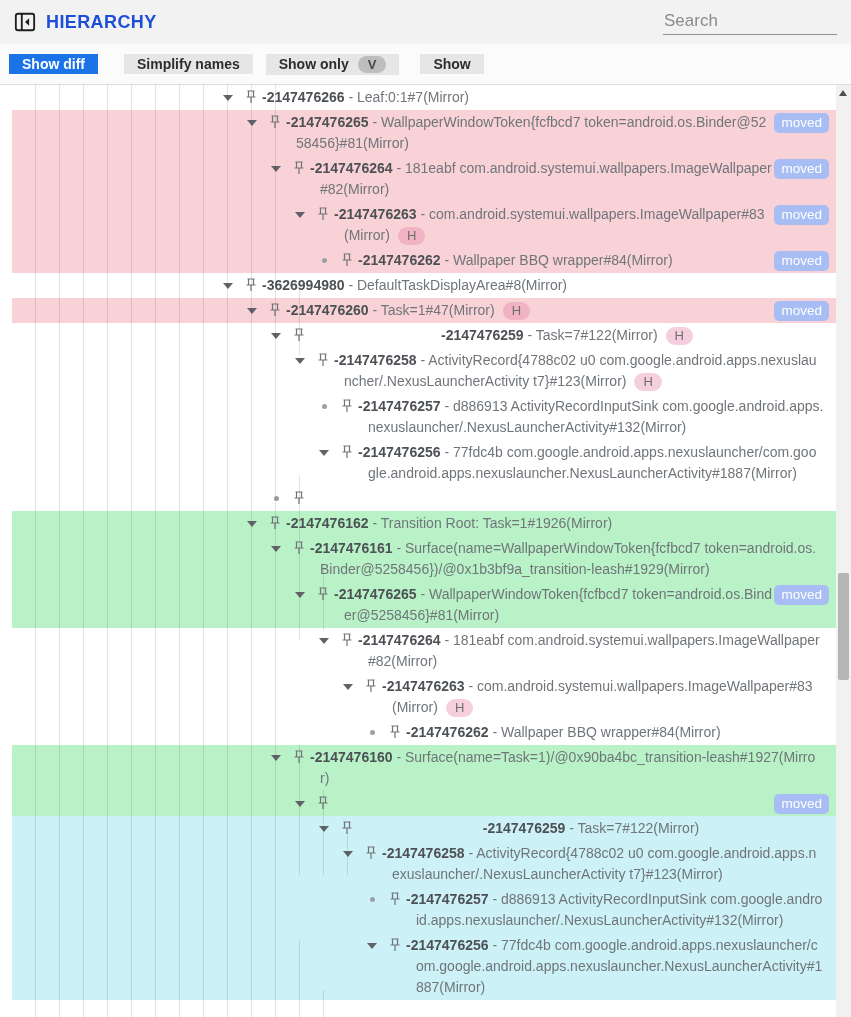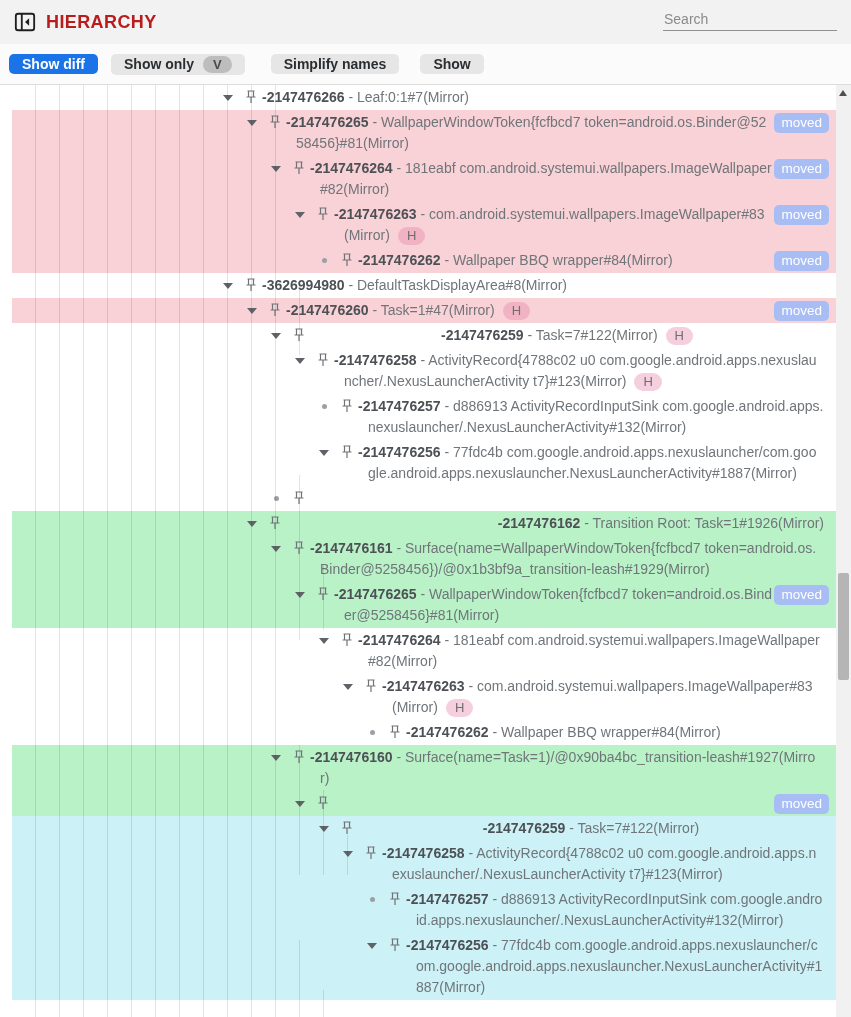--- a/index.html
+++ b/index.html
@@ -3,31 +3,31 @@
 <meta charset="utf-8">
 <style>
   html,body{margin:0;padding:0;background:#fff;width:851px;height:1017px;overflow:hidden;
     font-family:"Liberation Sans", sans-serif;-webkit-font-smoothing:antialiased;}
   .app{position:relative;width:851px;height:1017px;background:#fff;}
 
   
   .header{position:absolute;left:0;top:0;width:851px;height:44px;background:#f2f2f2;
     display:flex;align-items:center;}
   .panel-icon{margin-left:14px;width:22px;height:22px;flex:0 0 22px;}
-  .title{margin-left:10px;font-size:18px;font-weight:600;color:#b91c1c;letter-spacing:.4px;}
+  .title{margin-left:10px;font-size:18px;font-weight:600;color:#1d4ed8;letter-spacing:.4px;}
   .search-wrap{position:absolute;right:16px;top:8px;width:172px;}
   .search-wrap input{width:100%;border:none;outline:none;background:transparent;
-    border-bottom:1px solid #8f8f8f;font-size:14px;padding:3px 1px;color:#333;
+    border-bottom:1px solid #8f8f8f;font-size:17px;padding:3px 1px;color:#333;
     font-family:"Liberation Sans", sans-serif;}
   .search-wrap input::placeholder{color:#8a8a8a;}
 
   
   .toolbar{position:absolute;left:0;top:44px;width:851px;height:41px;background:#fbfbfb;
     border-bottom:1px solid #ddd;display:flex;align-items:center;box-sizing:border-box;}
-  .btn{border:none;border-radius:5px;font-size:14px;font-weight:600;padding:2px 13px;
+  .btn{border:none;border-radius:0;font-size:14px;font-weight:600;padding:2px 13px;
     background:#e6e6e6;color:#2b2e31;cursor:pointer;font-family:"Liberation Sans", sans-serif;
     display:flex;align-items:center;white-space:nowrap;}
   .btn.primary{background:#1b73e8;color:#fff;}
   .btn-showdiff{margin-left:9px;}
   .btn-showonly{margin-left:13px;}
   .btn-simplify{margin-left:26px;}
   .btn-flat{margin-left:21px;}
   .v-chip{display:inline-block;margin-left:9px;background:#bdbdbd;color:#4a4a4a;
     border-radius:10px;padding:1px 10px;font-size:13px;font-weight:600;}
 
@@ -80,27 +80,27 @@
     <span class="title">HIERARCHY</span>
     <span class="search-wrap">
       <input type="text" placeholder="Search" style="">
     </span>
   </div>
 
   <div class="toolbar">
     <button class="btn primary btn-showdiff">
       <span>Show diff</span>
     </button>
+    <button class="btn btn-simplify">
+      <span>Simplify names</span>
+    </button>
     <button class="btn btn-showonly">
       <span>Show only</span>
       <span class="v-chip">V</span>
     </button>
-    <button class="btn btn-simplify">
-      <span>Simplify names</span>
-    </button>
     <button class="btn btn-flat">
       <span>Show</span>
     </button>
   </div>
 
   <div class="tree">
     <div class="rows">
   <div class="row st-none" style="padding-left: 204px;">
     <span class="marker arrow"></span>
     <span class="pin">
@@ -226,21 +226,21 @@
   <div class="row st-none" style="padding-left: 252px;">
     <span class="marker bullet"></span>
     <span class="pin">
       <svg viewBox="0 0 12 14" width="12" height="14">
         <path d="M2.5 1 H9.5 M3.5 1 V6.5 M8.5 1 V6.5 M1.5 7 H10.5 M6 7 V13" fill="none" stroke="#6f7377" stroke-width="1.2"></path>
       </svg>
     </span>
 
   </div>
 
-  <div class="row st-added" style="padding-left: 228px; text-align: right;">
+  <div class="row st-added" style="padding-left: 228px;">
     <span class="marker arrow"></span>
     <span class="pin">
       <svg viewBox="0 0 12 14" width="12" height="14">
         <path d="M2.5 1 H9.5 M3.5 1 V6.5 M8.5 1 V6.5 M1.5 7 H10.5 M6 7 V13" fill="none" stroke="#6f7377" stroke-width="1.2"></path>
       </svg>
     </span>
     <span class="row-text"><b class="rid">-2147476162</b><span class="rdesc"> - Transition Root: Task=1#1926(Mirror)</span></span>
 
   </div>
 

